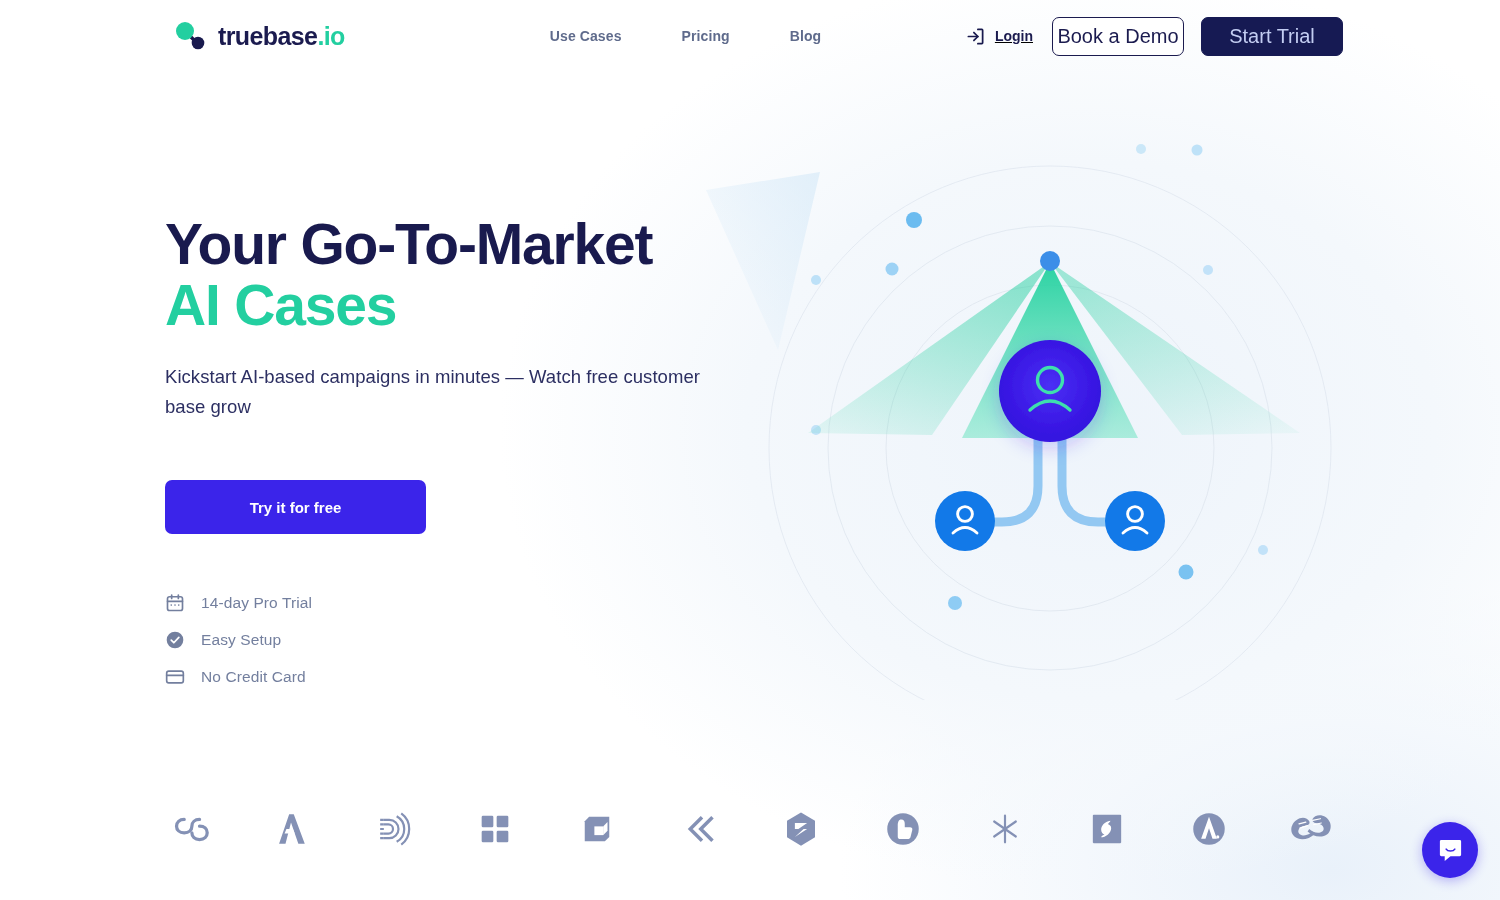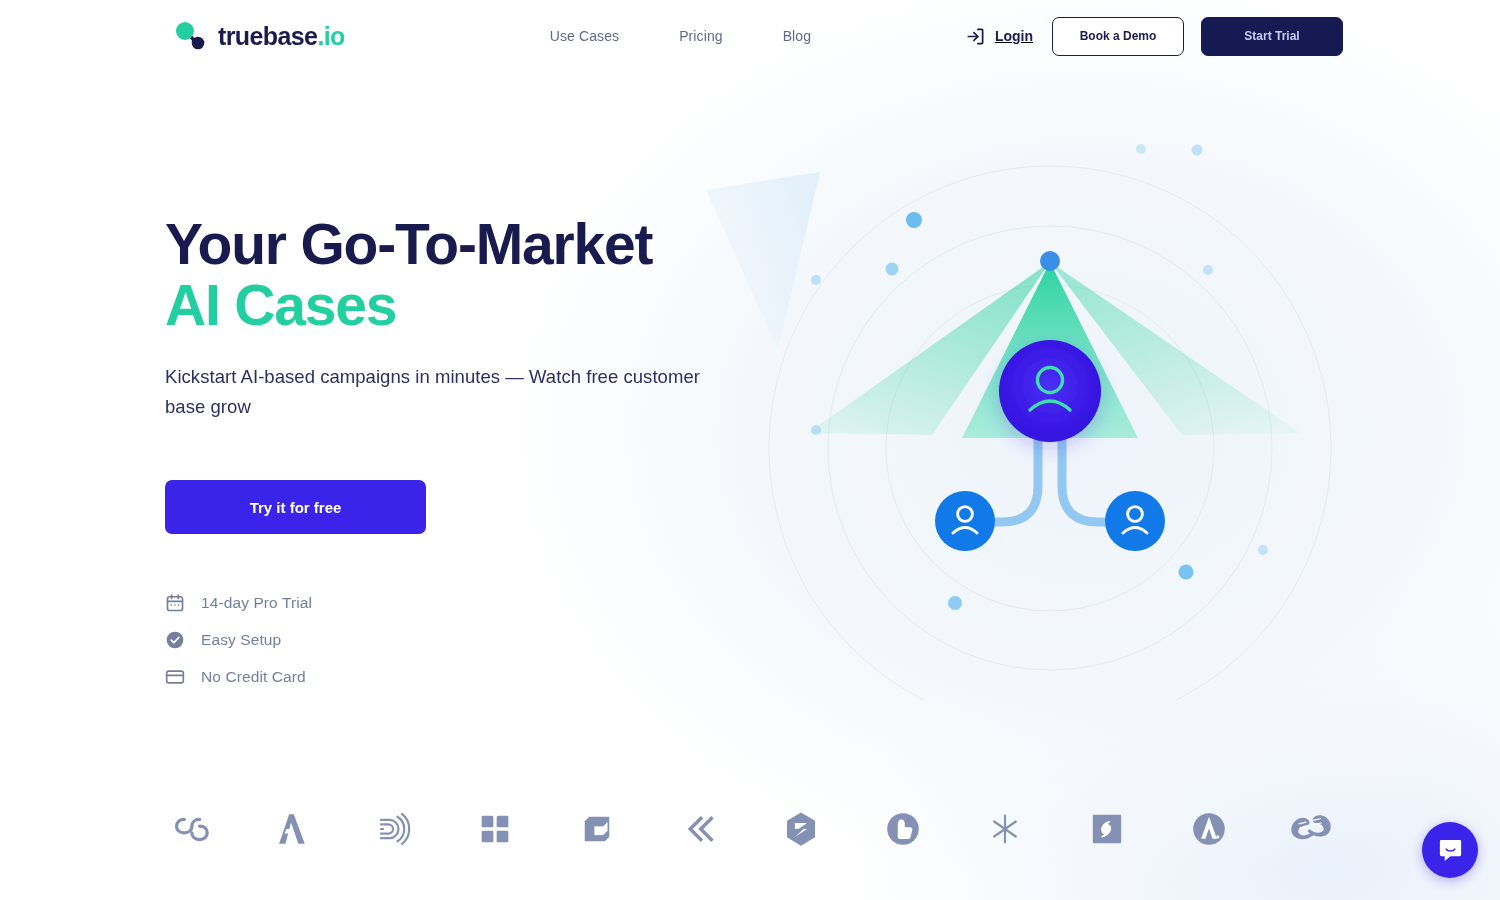--- a/index.html
+++ b/index.html
@@ -28,36 +28,36 @@
     z-index:40;
   }
   .logo { display:flex; align-items:center; gap:9px; cursor:pointer; }
   .logo-mark { width:36px; height:32px; flex:none; }
   .logo-text {
     font-size:25px; font-weight:bold; letter-spacing:-0.6px;
     color:#1b1b4f;
   }
   .logo-text .dotio { color:#22cfa0; }
 
-  .nav { display:flex; align-items:center; gap:60px; margin-left:205px; }
+  .nav { display:flex; align-items:center; gap:60px; margin-left:205px;font-weight:bold; }
   .nav a {
     font-size:14px; color:#5f6b8c; text-decoration:none;
     letter-spacing:0.1px; cursor:pointer;
   }
 
   .header-right { display:flex; align-items:center; gap:17px; margin-left:auto; }
   .login {
     display:flex; align-items:center; gap:10px;
     cursor:pointer; padding:4px 2px;text-decoration:underline;
   }
   .login-label { font-size:14px; font-weight:bold; color:#1b1b4f; }
   .btn {
     display:flex; align-items:center; justify-content:center;
     height:39px; border-radius:7px;
-    font-size:12px; font-weight:bold; cursor:pointer;
+    font-size:20px; font-weight:normal; cursor:pointer;
     white-space:nowrap;
   }
   .btn-demo {
     width:132px;
     background:#fff; color:#1b1b4f;
     border:1.4px solid #1b1b4f;
   }
   .btn-trial {
     width:142px;
     background:#161a53; color:#c3cdf2;

